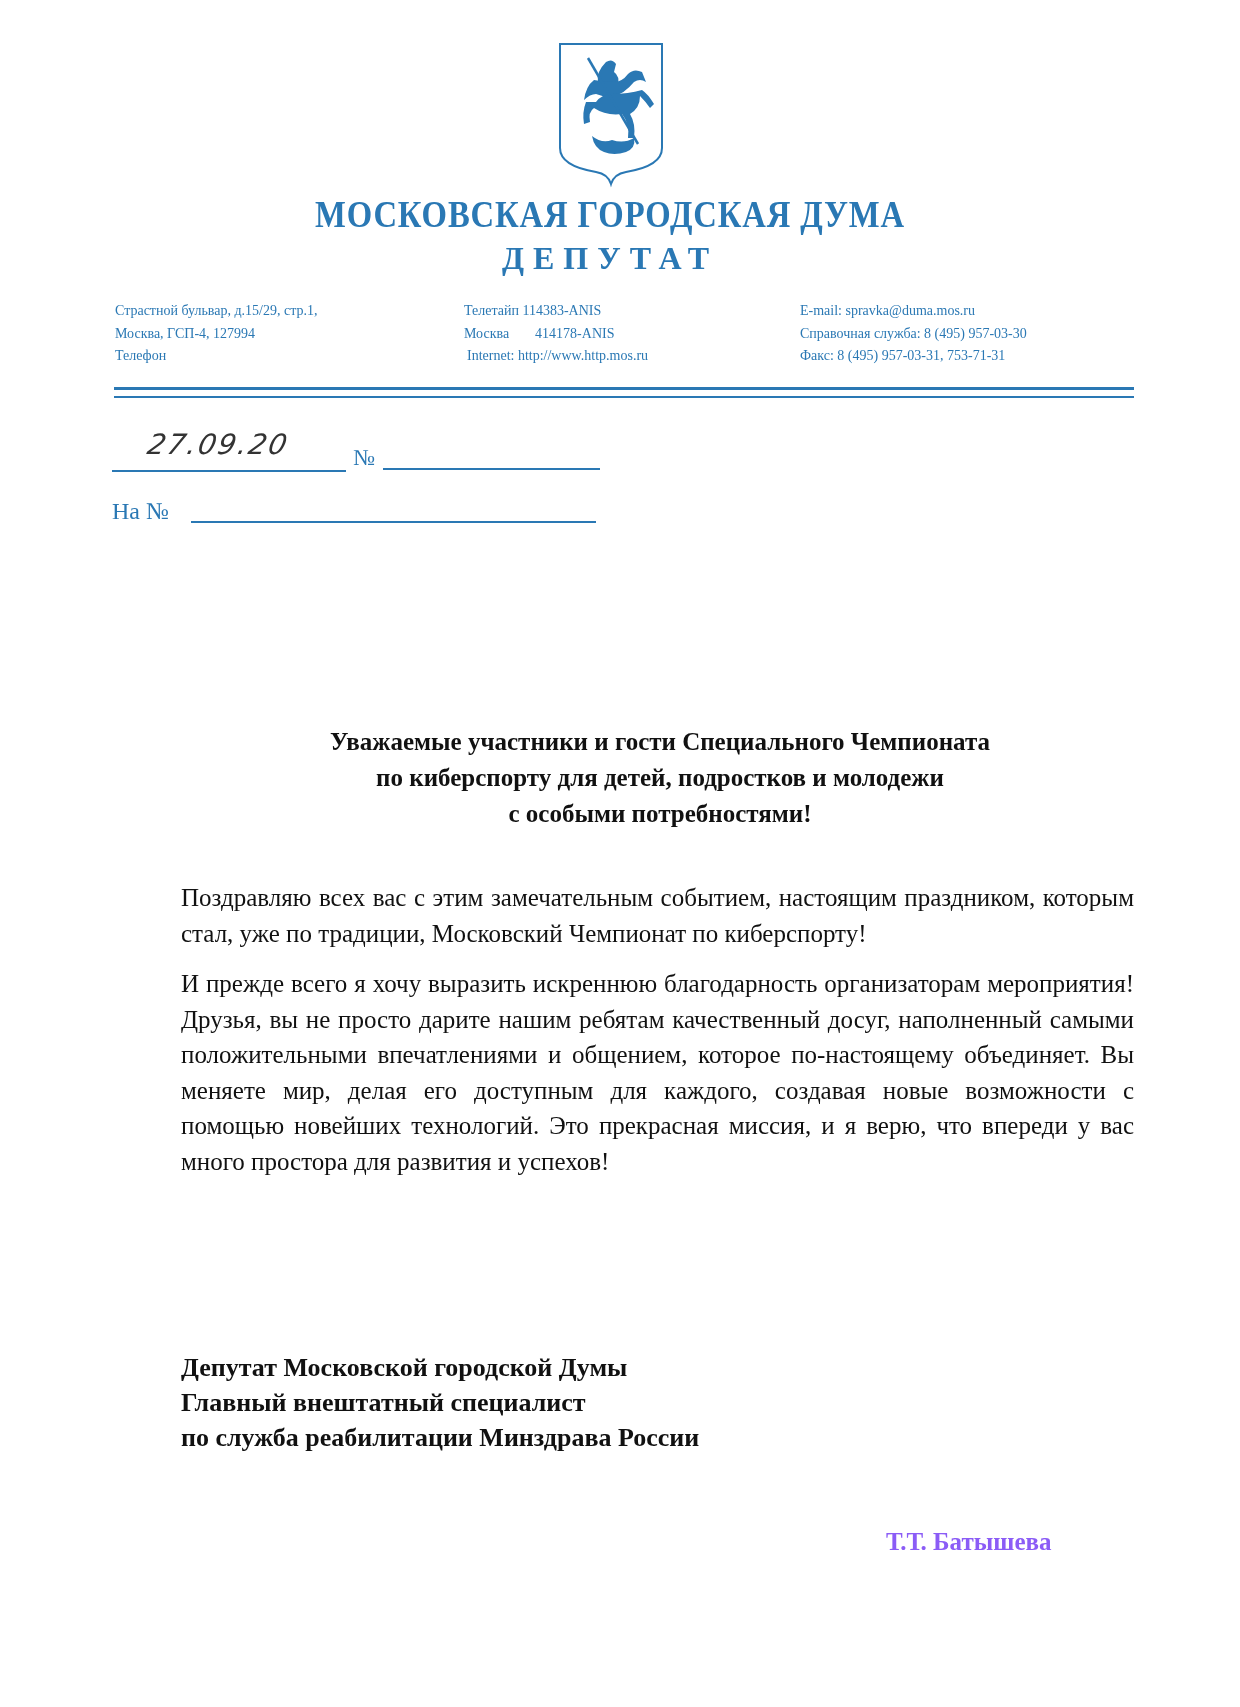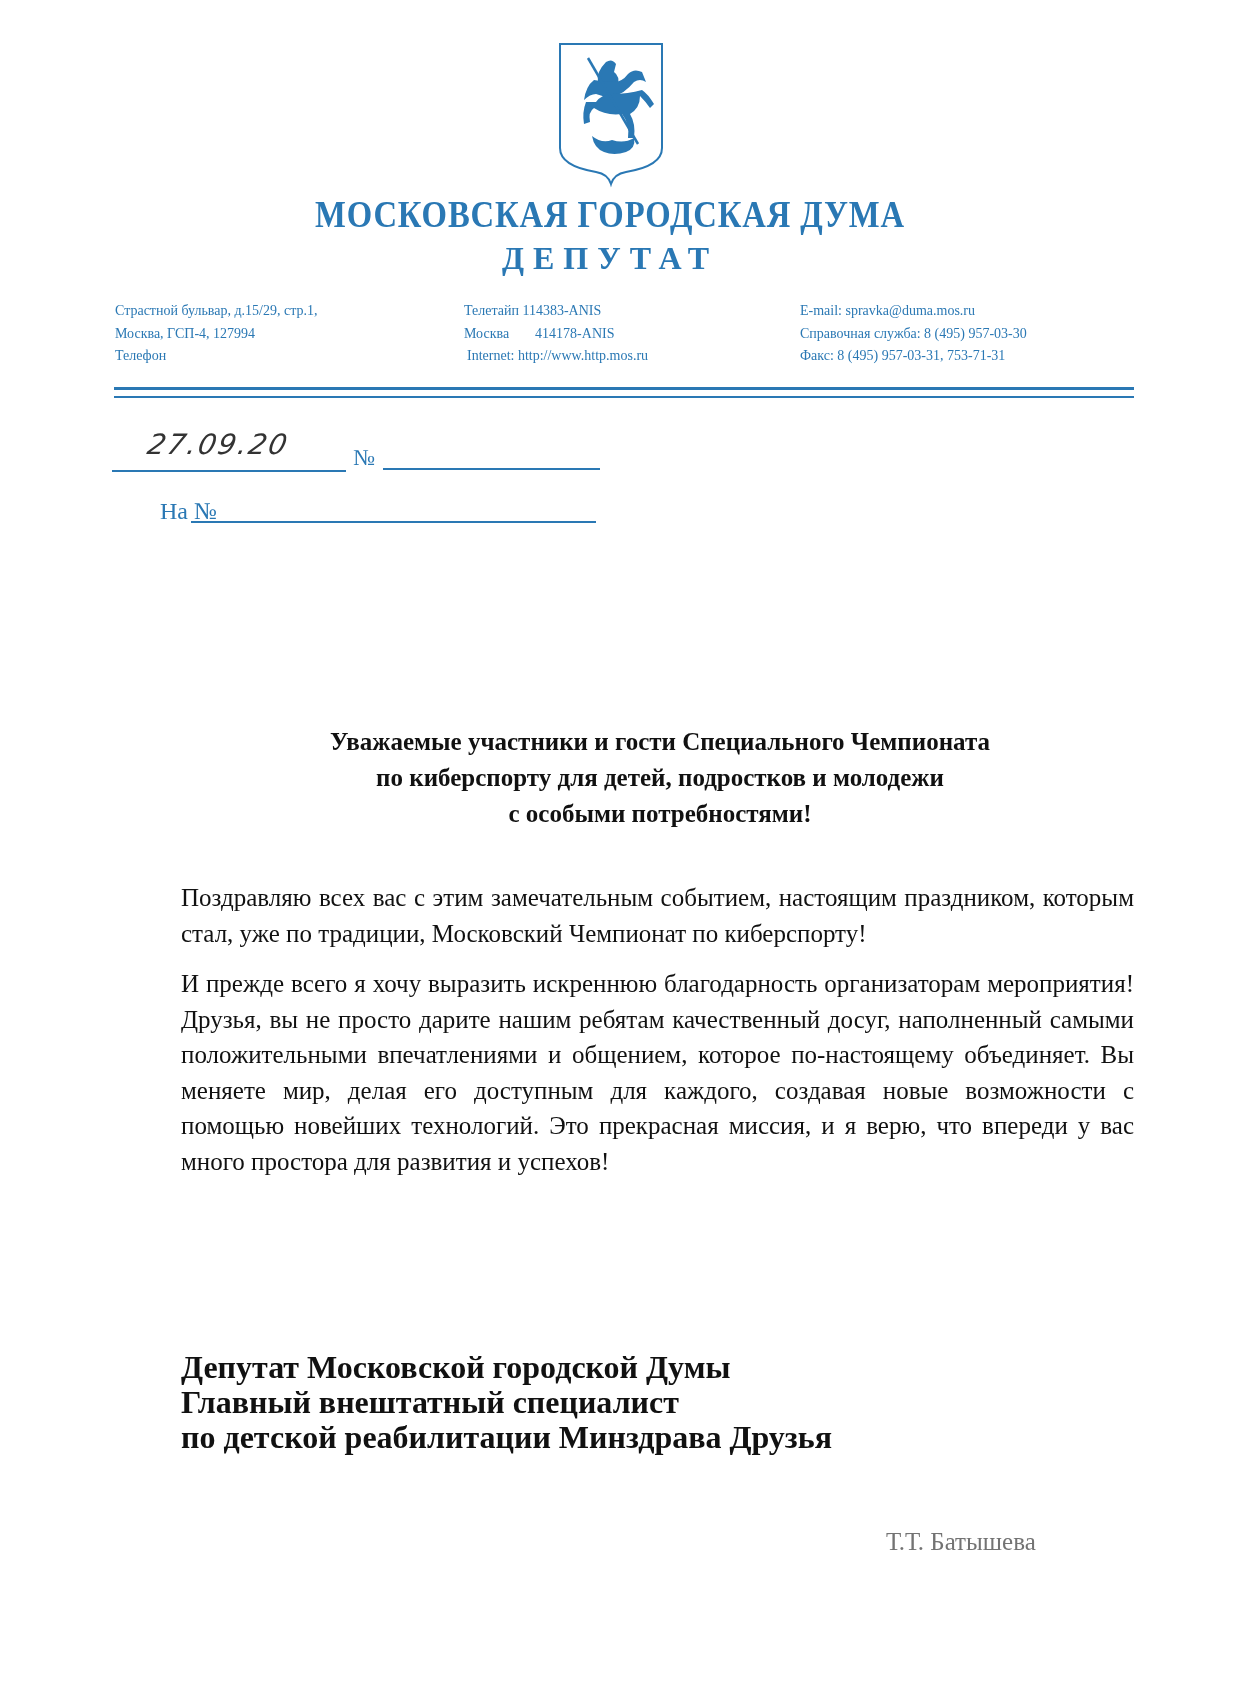--- a/index.html
+++ b/index.html
@@ -26,34 +26,34 @@
   #rule-top { top: 387px; height: 3px; }
   #rule-bottom { top: 396px; height: 2px; }
 
   #date-value { left: 148px; top: 428px; font-family: "DejaVu Sans", sans-serif;
                 font-style: italic; font-size: 28px; color: #333; letter-spacing: 2px;
                 transform: skewX(-12deg); font-weight: 300; }
   #date-line { left: 112px; top: 470px; width: 234px; height: 2px; background: #2a78b4; }
   #num-sign { left: 353px; top: 445px; font-size: 23px; }
   #num-line { left: 383px; top: 468px; width: 217px; height: 2px; background: #2a78b4; }
 
-  #ref-label { left: 112px; top: 498px; font-size: 24px; margin-left: 48px; }
+  #ref-label { left: 112px; top: 498px; font-size: 24px; }
   #ref-line { left: 191px; top: 521px; width: 405px; height: 2px; background: #2a78b4; }
 
   #heading { left: 0; width: 1320px; top: 724px; text-align: center; font-weight: bold;
              font-size: 25px; line-height: 36px; color: #111; }
   #heading div { white-space: nowrap; }
 
   #body-text { left: 181px; width: 957px; top: 880px; font-size: 25px;
                line-height: 35.5px; color: #111; }
   #body-text p { margin: 0 4px 15px 0; text-align: justify; text-align-last: left; }
 
-  #signature-block { left: 181px; top: 1350px; font-weight: bold; font-size: 32px;
+  #signature-block { left: 181px; top: 1350px; font-weight: bold; font-size: 26px;
                      line-height: 35px; color: #111; white-space: nowrap; }
-  #signer-name { left: 886px; top: 1528px; font-weight: normal; font-size: 25px; color: #737373; }
+  #signer-name { left: 886px; top: 1528px; font-weight: bold; font-size: 25px; color: #8b5cf6; }
 </style>
 </head>
 <body>
 
 <div id="emblem" class="abs">
   <svg width="110" height="148" viewBox="0 0 110 148">
     <path d="M4 4 H106 V108 Q106 126 70 132 Q58 134 55 144 Q52 134 40 132 Q4 126 4 108 Z" fill="#fff" stroke="#2a78b4" stroke-width="2"></path>
 
     <g fill="#2a78b4">
       <path d="M50 22 q6 -4 10 2 l-2 8 q6 4 4 14 l-8 6 q-10 -2 -12 -10 q-2 -10 8 -20z"></path>
@@ -101,15 +101,15 @@
 </div>
 
 <div id="body-text" class="abs">
   <p>Поздравляю всех вас с этим замечательным событием, настоящим праздником, которым стал, уже по традиции, Московский Чемпионат по киберспорту!</p>
   <p>И прежде всего я хочу выразить искреннюю благодарность организаторам мероприятия! Друзья, вы не просто дарите нашим ребятам качественный досуг, наполненный самыми положительными впечатлениями и общением, которое по-настоящему объединяет. Вы меняете мир, делая его доступным для каждого, создавая новые возможности с помощью новейших технологий. Это прекрасная миссия, и я верю, что впереди у вас много простора для развития и успехов!</p>
 </div>
 
 <div id="signature-block" class="abs">
   <div>Депутат Московской городской Думы</div>
   <div>Главный внештатный специалист</div>
-  <div>по детской реабилитации Минздрава Друзья</div>
+  <div>по служба реабилитации Минздрава России</div>
 </div>
 <div id="signer-name" class="abs">Т.Т. Батышева</div>
 
 </body></html>

